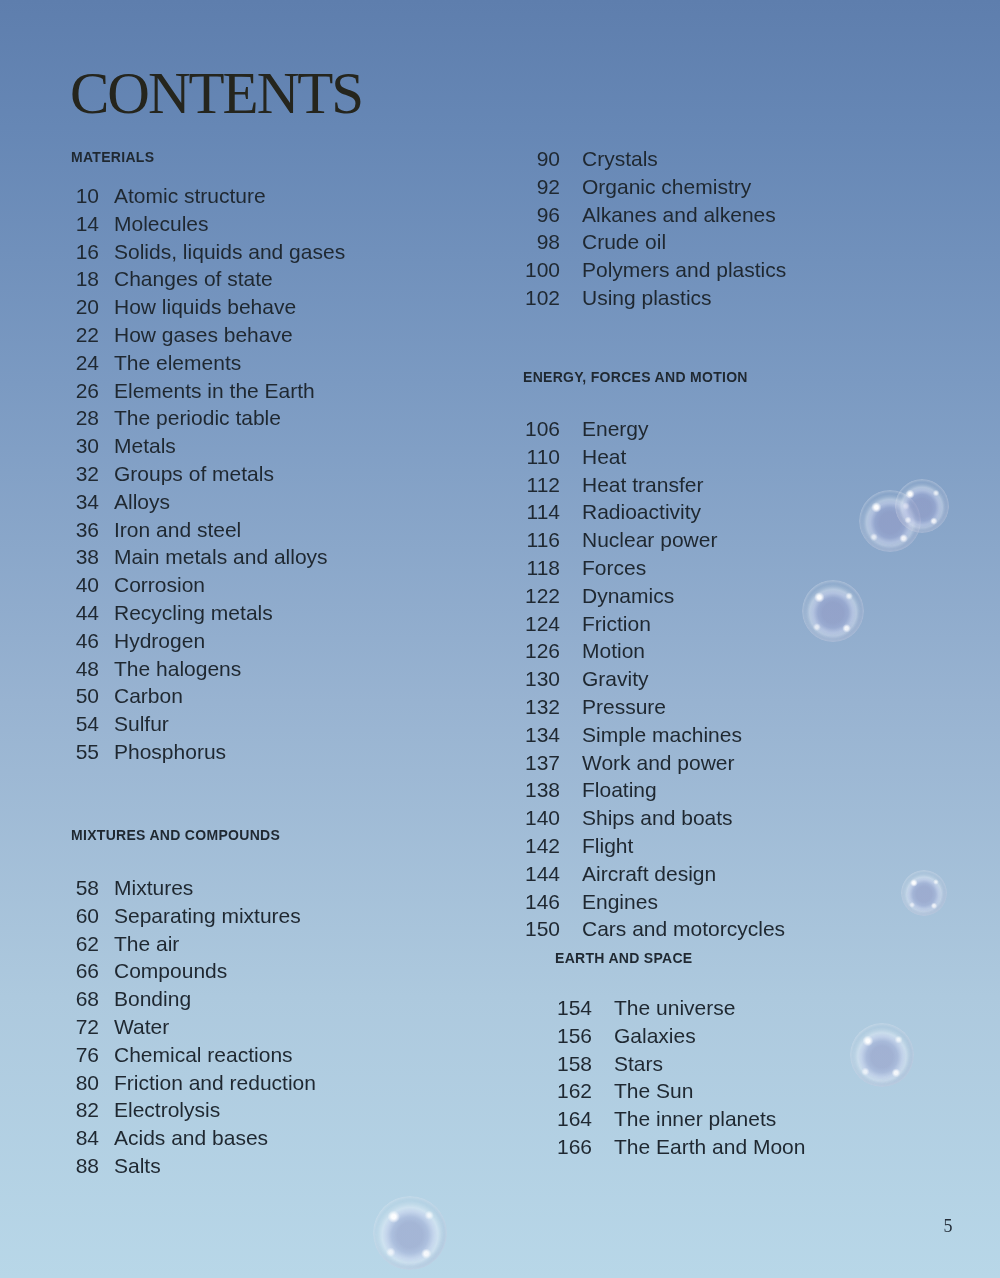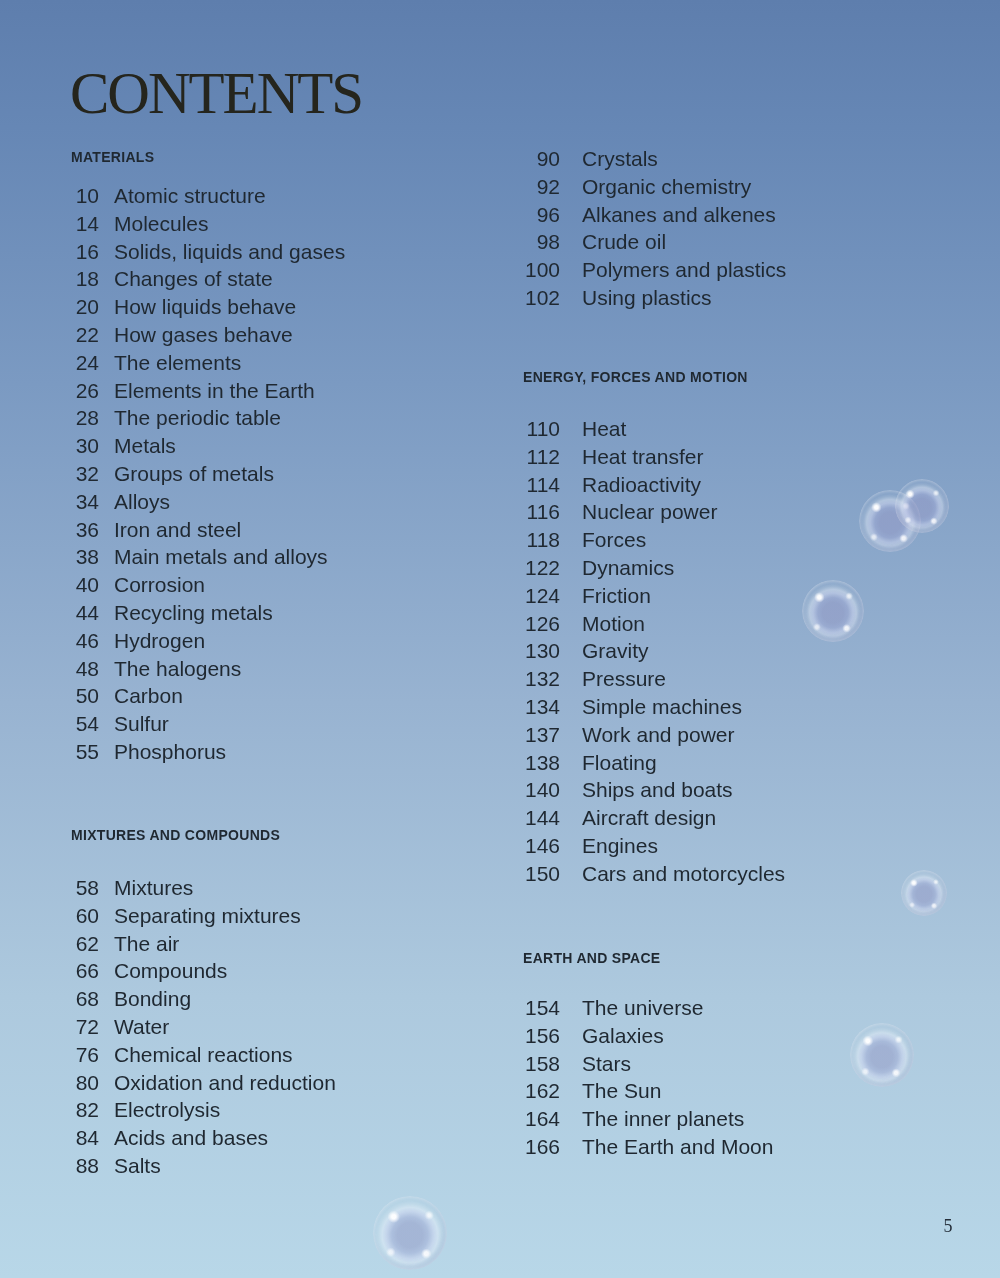--- a/index.html
+++ b/index.html
@@ -23,21 +23,21 @@
     color:var(--title);
   }
   .col{position:absolute;top:0;height:100%;width:445px;}
   #col-left{left:71px;}
   #col-right{left:523px;}
   .section{position:absolute;left:0;right:0;}
   #col-left  .s1{top:143px;}
   #col-left  .s2{top:821px;}
   #col-right .s1{top:145px;}
   #col-right .s2{top:338px;margin-top:25px;}
-  #col-right .s3{top:944px;}
+  #col-right .s3{top:944px;margin-left:32px;}
   #col-left  .s1 .list{margin-top:11px;}
   #col-left  .s2 .list{margin-top:25px;}
   #col-right .s2 .list{margin-top:24px;}
   #col-right .s3 .list{margin-top:22px;}
   .sec-header{
     font-size:14px;font-weight:bold;letter-spacing:.3px;
     line-height:28px;color:var(--text);
   }
   .row{display:flex;line-height:27.8px;font-size:21px;color:var(--text);}
   .num{flex:none;width:28px;text-align:right;margin-right:15px;}
@@ -182,21 +182,21 @@
         <div class="row">
           <span class="num">72</span>
           <span class="label">Water</span>
         </div>
         <div class="row">
           <span class="num">76</span>
           <span class="label">Chemical reactions</span>
         </div>
         <div class="row">
           <span class="num">80</span>
-          <span class="label">Oxidation and reduction</span>
+          <span class="label">Friction and reduction</span>
         </div>
         <div class="row">
           <span class="num">82</span>
           <span class="label">Electrolysis</span>
         </div>
         <div class="row">
           <span class="num">84</span>
           <span class="label">Acids and bases</span>
         </div>
         <div class="row">
@@ -232,20 +232,24 @@
         <div class="row">
           <span class="num">102</span>
           <span class="label">Using plastics</span>
         </div>
       </div>
     </div>
     <div class="section s2">
       <div class="sec-header">ENERGY, FORCES AND MOTION</div>
       <div class="list">
         <div class="row">
+          <span class="num">106</span>
+          <span class="label">Energy</span>
+        </div>
+        <div class="row">
           <span class="num">110</span>
           <span class="label">Heat</span>
         </div>
         <div class="row">
           <span class="num">112</span>
           <span class="label">Heat transfer</span>
         </div>
         <div class="row">
           <span class="num">114</span>
           <span class="label">Radioactivity</span>
@@ -286,20 +290,24 @@
           <span class="num">137</span>
           <span class="label">Work and power</span>
         </div>
         <div class="row">
           <span class="num">138</span>
           <span class="label">Floating</span>
         </div>
         <div class="row">
           <span class="num">140</span>
           <span class="label">Ships and boats</span>
+        </div>
+        <div class="row">
+          <span class="num">142</span>
+          <span class="label">Flight</span>
         </div>
         <div class="row">
           <span class="num">144</span>
           <span class="label">Aircraft design</span>
         </div>
         <div class="row">
           <span class="num">146</span>
           <span class="label">Engines</span>
         </div>
         <div class="row">

